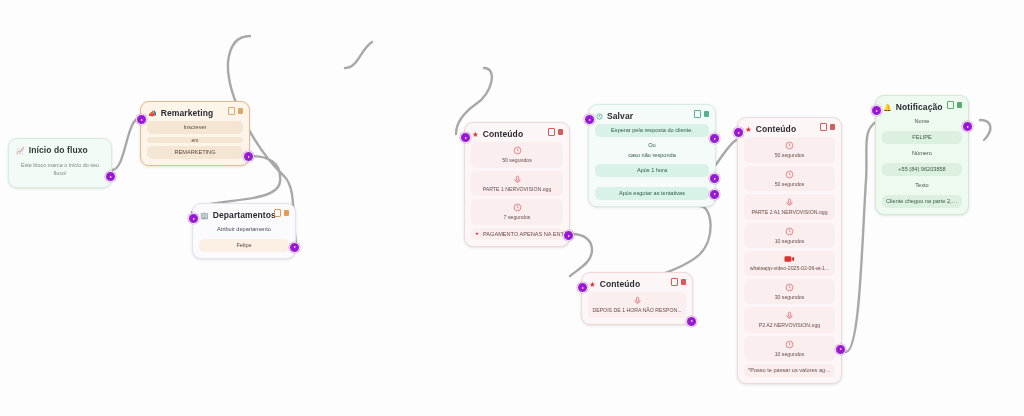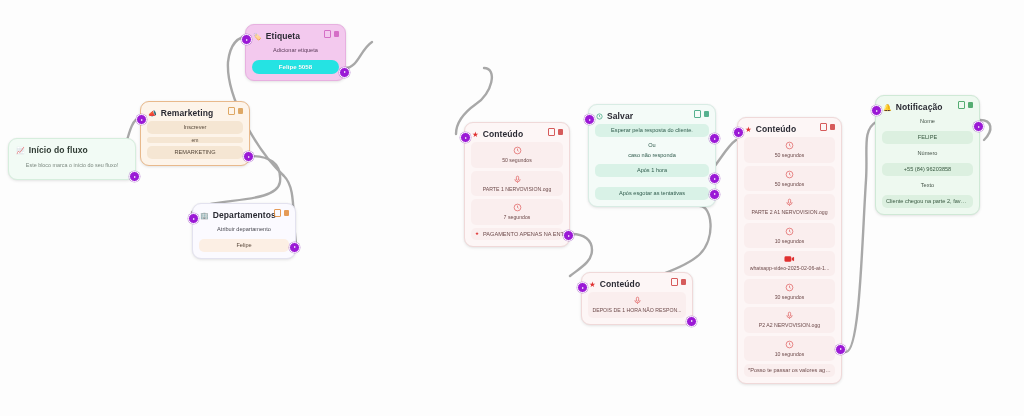--- a/index.html
+++ b/index.html
@@ -116,21 +116,21 @@
       <path d="M345,68 C358,68 360,50 372,42"></path>
       <path d="M484,68 C498,68 492,94 476,104 C462,114 456,124 456,134"></path>
       <path d="M572,234 C584,234 592,240 592,250 C592,262 580,268 570,276"></path>
       <path d="M700,176 C714,176 722,150 736,140"></path>
       <path d="M700,206 C712,206 716,238 700,254 C682,272 624,286 604,292"></path>
       <path d="M846,352 C860,352 862,240 866,180 C868,150 862,130 876,122"></path>
       <path d="M980,120 C992,120 994,130 984,140"></path>
     </g>
   </svg>
 
-  <div class="node t-green" style="left:8px;top:138px;width:128px;">
+  <div class="node t-green" style="left:8px;top:138px;width:104px;">
     <div class="nhead">
       <span class="emoji">📈</span>
       <span class="title">Início do fluxo</span>
     </div>
     <div class="sub">Este bloco marca o início do seu fluxo!</div>
     <div class="port" style="right:-5px;top:32px;"></div>
   </div>
 
   <div class="node t-white" style="left:192px;top:203px;width:104px;">
     <div class="nhead">
@@ -160,36 +160,20 @@
     </div>
     <div class="nbody">
       <div class="row">Inscrever</div>
       <div class="row plain" style="padding:0;font-size:5px;">em</div>
       <div class="row">REMARKETING</div>
     </div>
     <div class="port" style="left:-5px;top:12px;"></div>
     <div class="port" style="right:-5px;bottom:3px;"></div>
   </div>
 
-  <div class="node t-pink" style="left:245px;top:24px;width:101px;">
-    <div class="nhead">
-      <span class="emoji">🏷️</span>
-      <span class="title">Etiqueta</span>
-      <span class="hicons">
-        <span class="hic copy"></span>
-        <span class="hic trash"></span>
-      </span>
-    </div>
-    <div class="nbody">
-      <div class="row plain">Adicionar etiqueta</div>
-      <div class="tagbtn">Felipe 5058</div>
-    </div>
-    <div class="port" style="left:-5px;top:9px;"></div>
-    <div class="port" style="right:-5px;bottom:2px;"></div>
-  </div>
 
 
   <div class="node t-red" style="left:464px;top:122px;width:106px;">
     <div class="nhead">
       <span style="color:#e03131;font-size:7.5px;">★</span>
       <span class="title">Conteúdo</span>
       <span class="hicons">
         <span class="hic copy"></span>
         <span class="hic trash"></span>
       </span>
@@ -366,21 +350,21 @@
               <path d="M5 11a7 7 0 0 0 14 0M12 18v3"></path>
             </svg>
           </span>
         <span class="lbl">DEPOIS DE 1 HORA NÃO RESPON...</span>
       </div>
     </div>
     <div class="port" style="left:-5px;top:9px;"></div>
     <div class="port" style="right:-5px;bottom:-3px;"></div>
   </div>
 
-  <div class="node t-mint" style="left:875px;top:95px;width:105px;">
+  <div class="node t-mint" style="left:875px;top:95px;width:94px;">
     <div class="nhead">
       <span class="emoji">🔔</span>
       <span class="title">Notificação</span>
       <span class="hicons">
         <span class="hic copy"></span>
         <span class="hic trash"></span>
       </span>
     </div>
     <div class="nbody">
       <div class="row plain">Nome</div>

